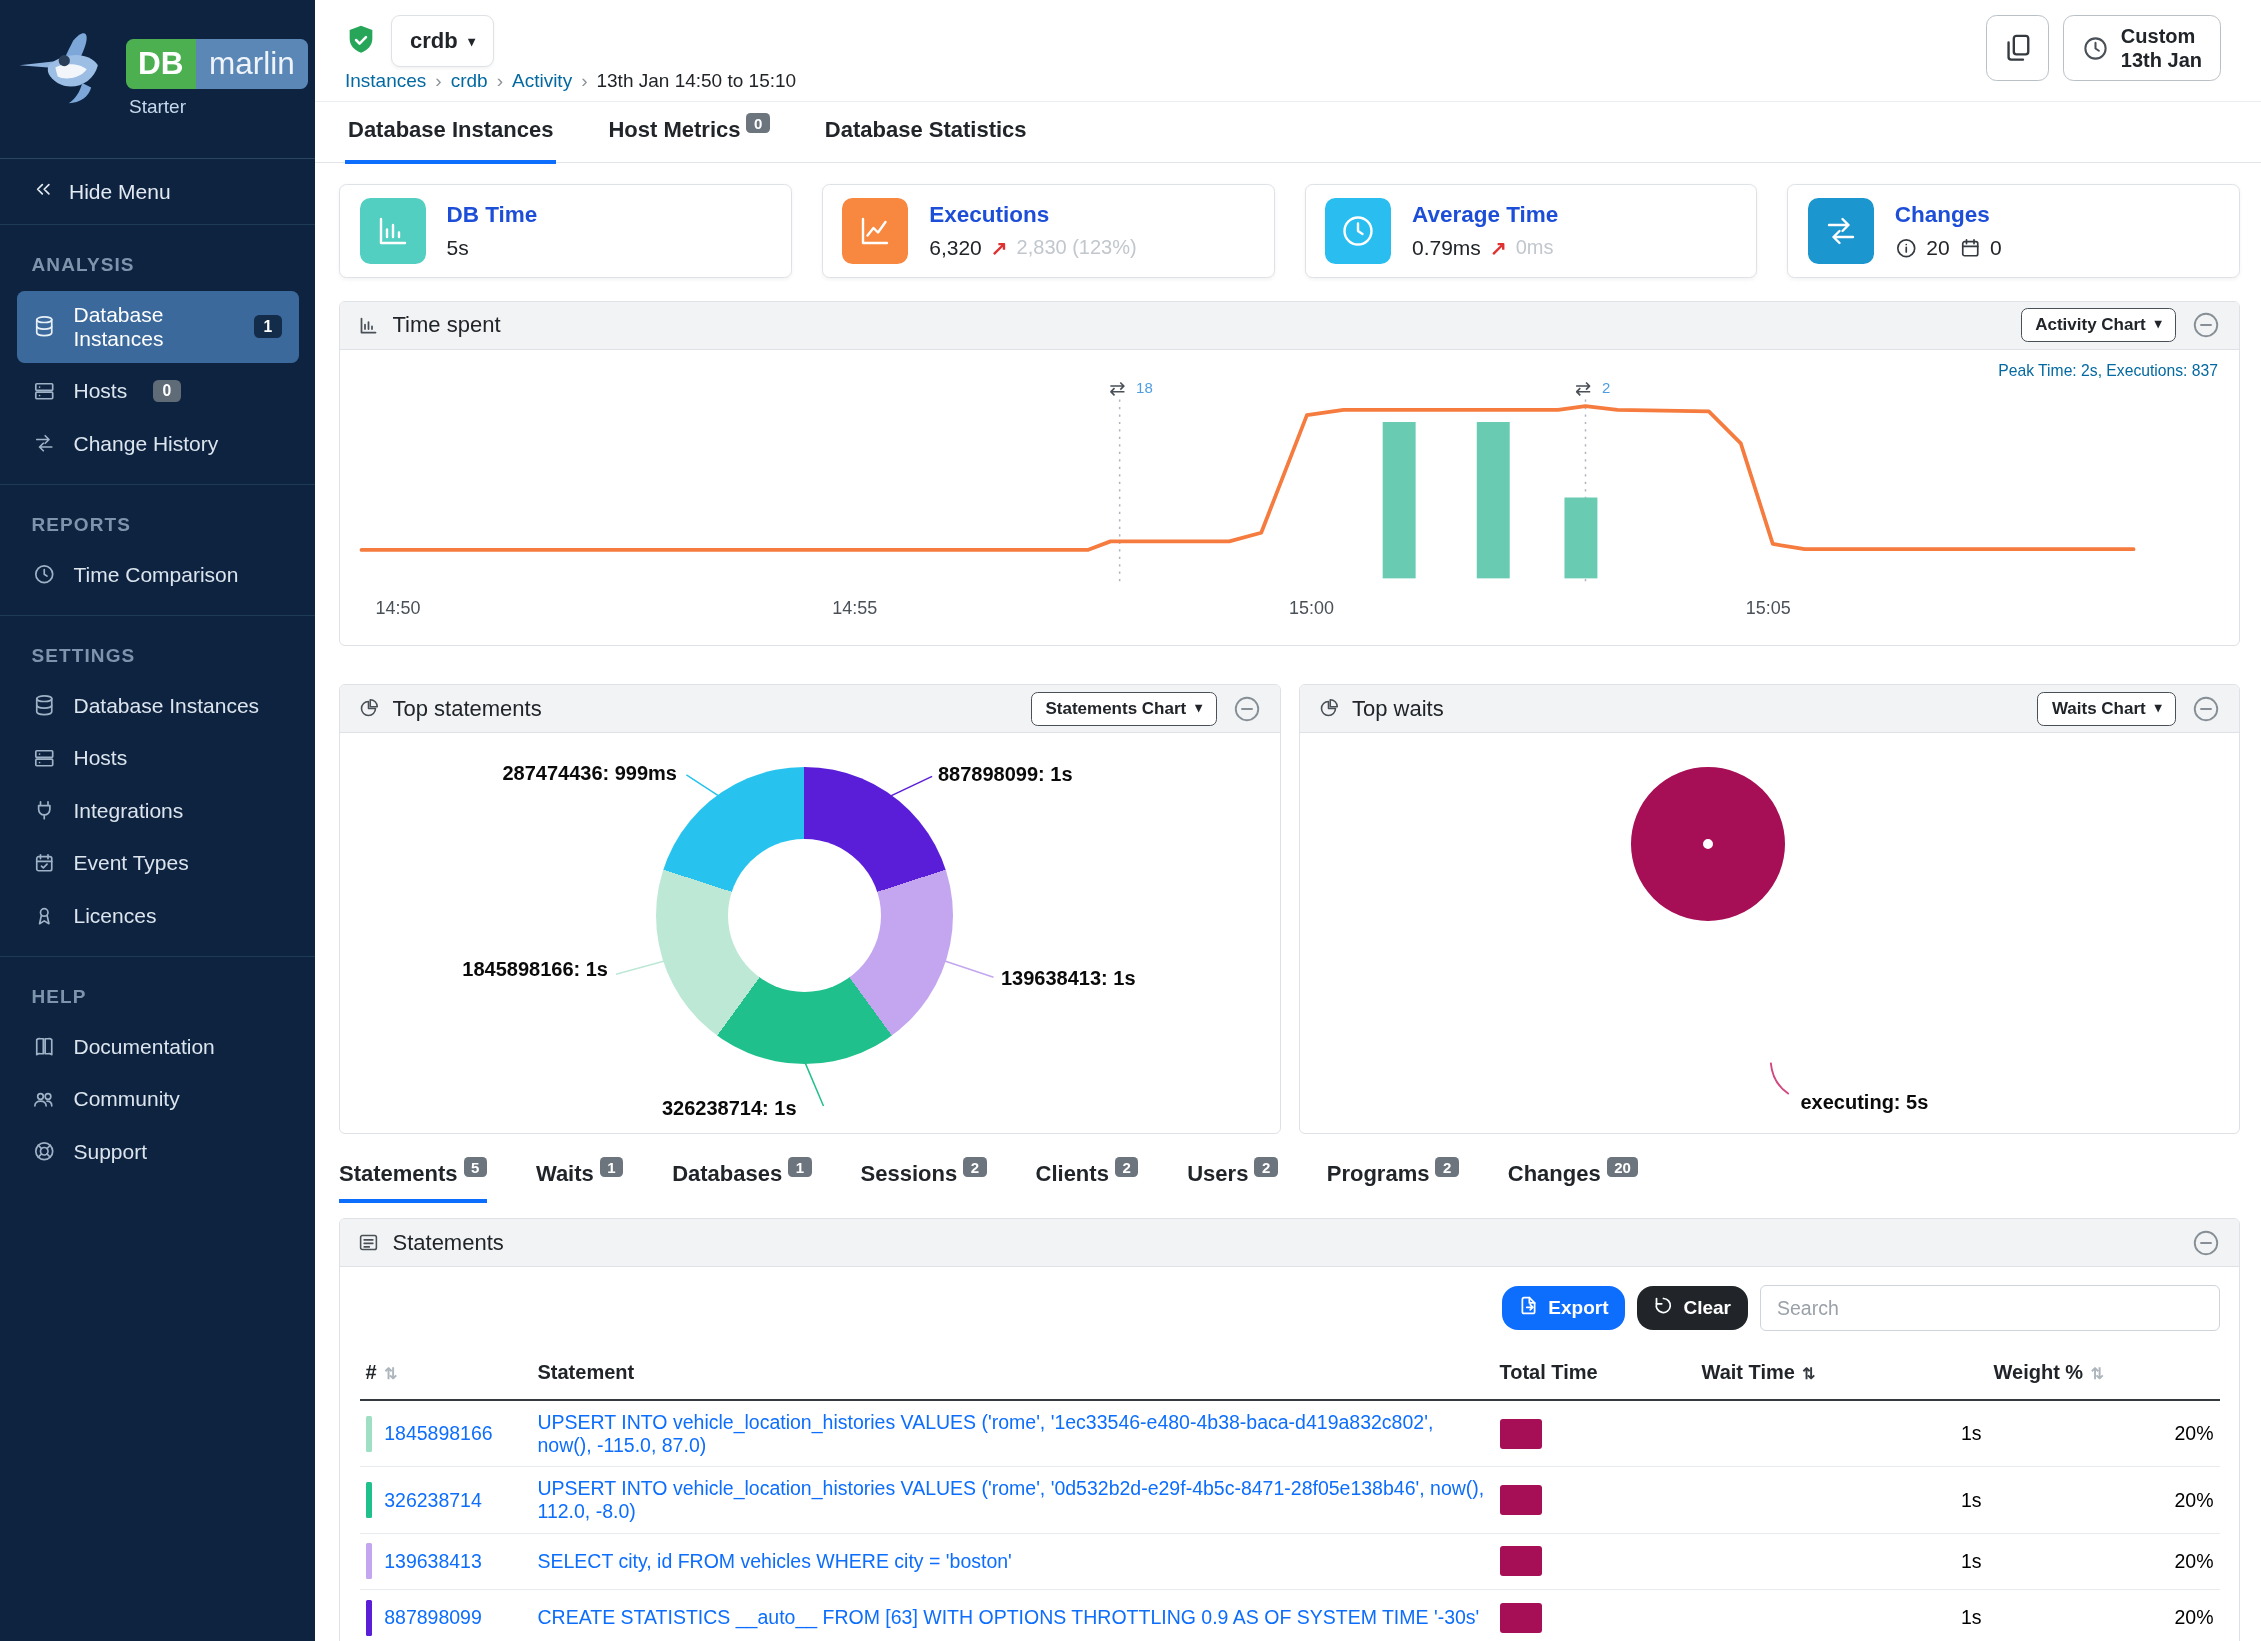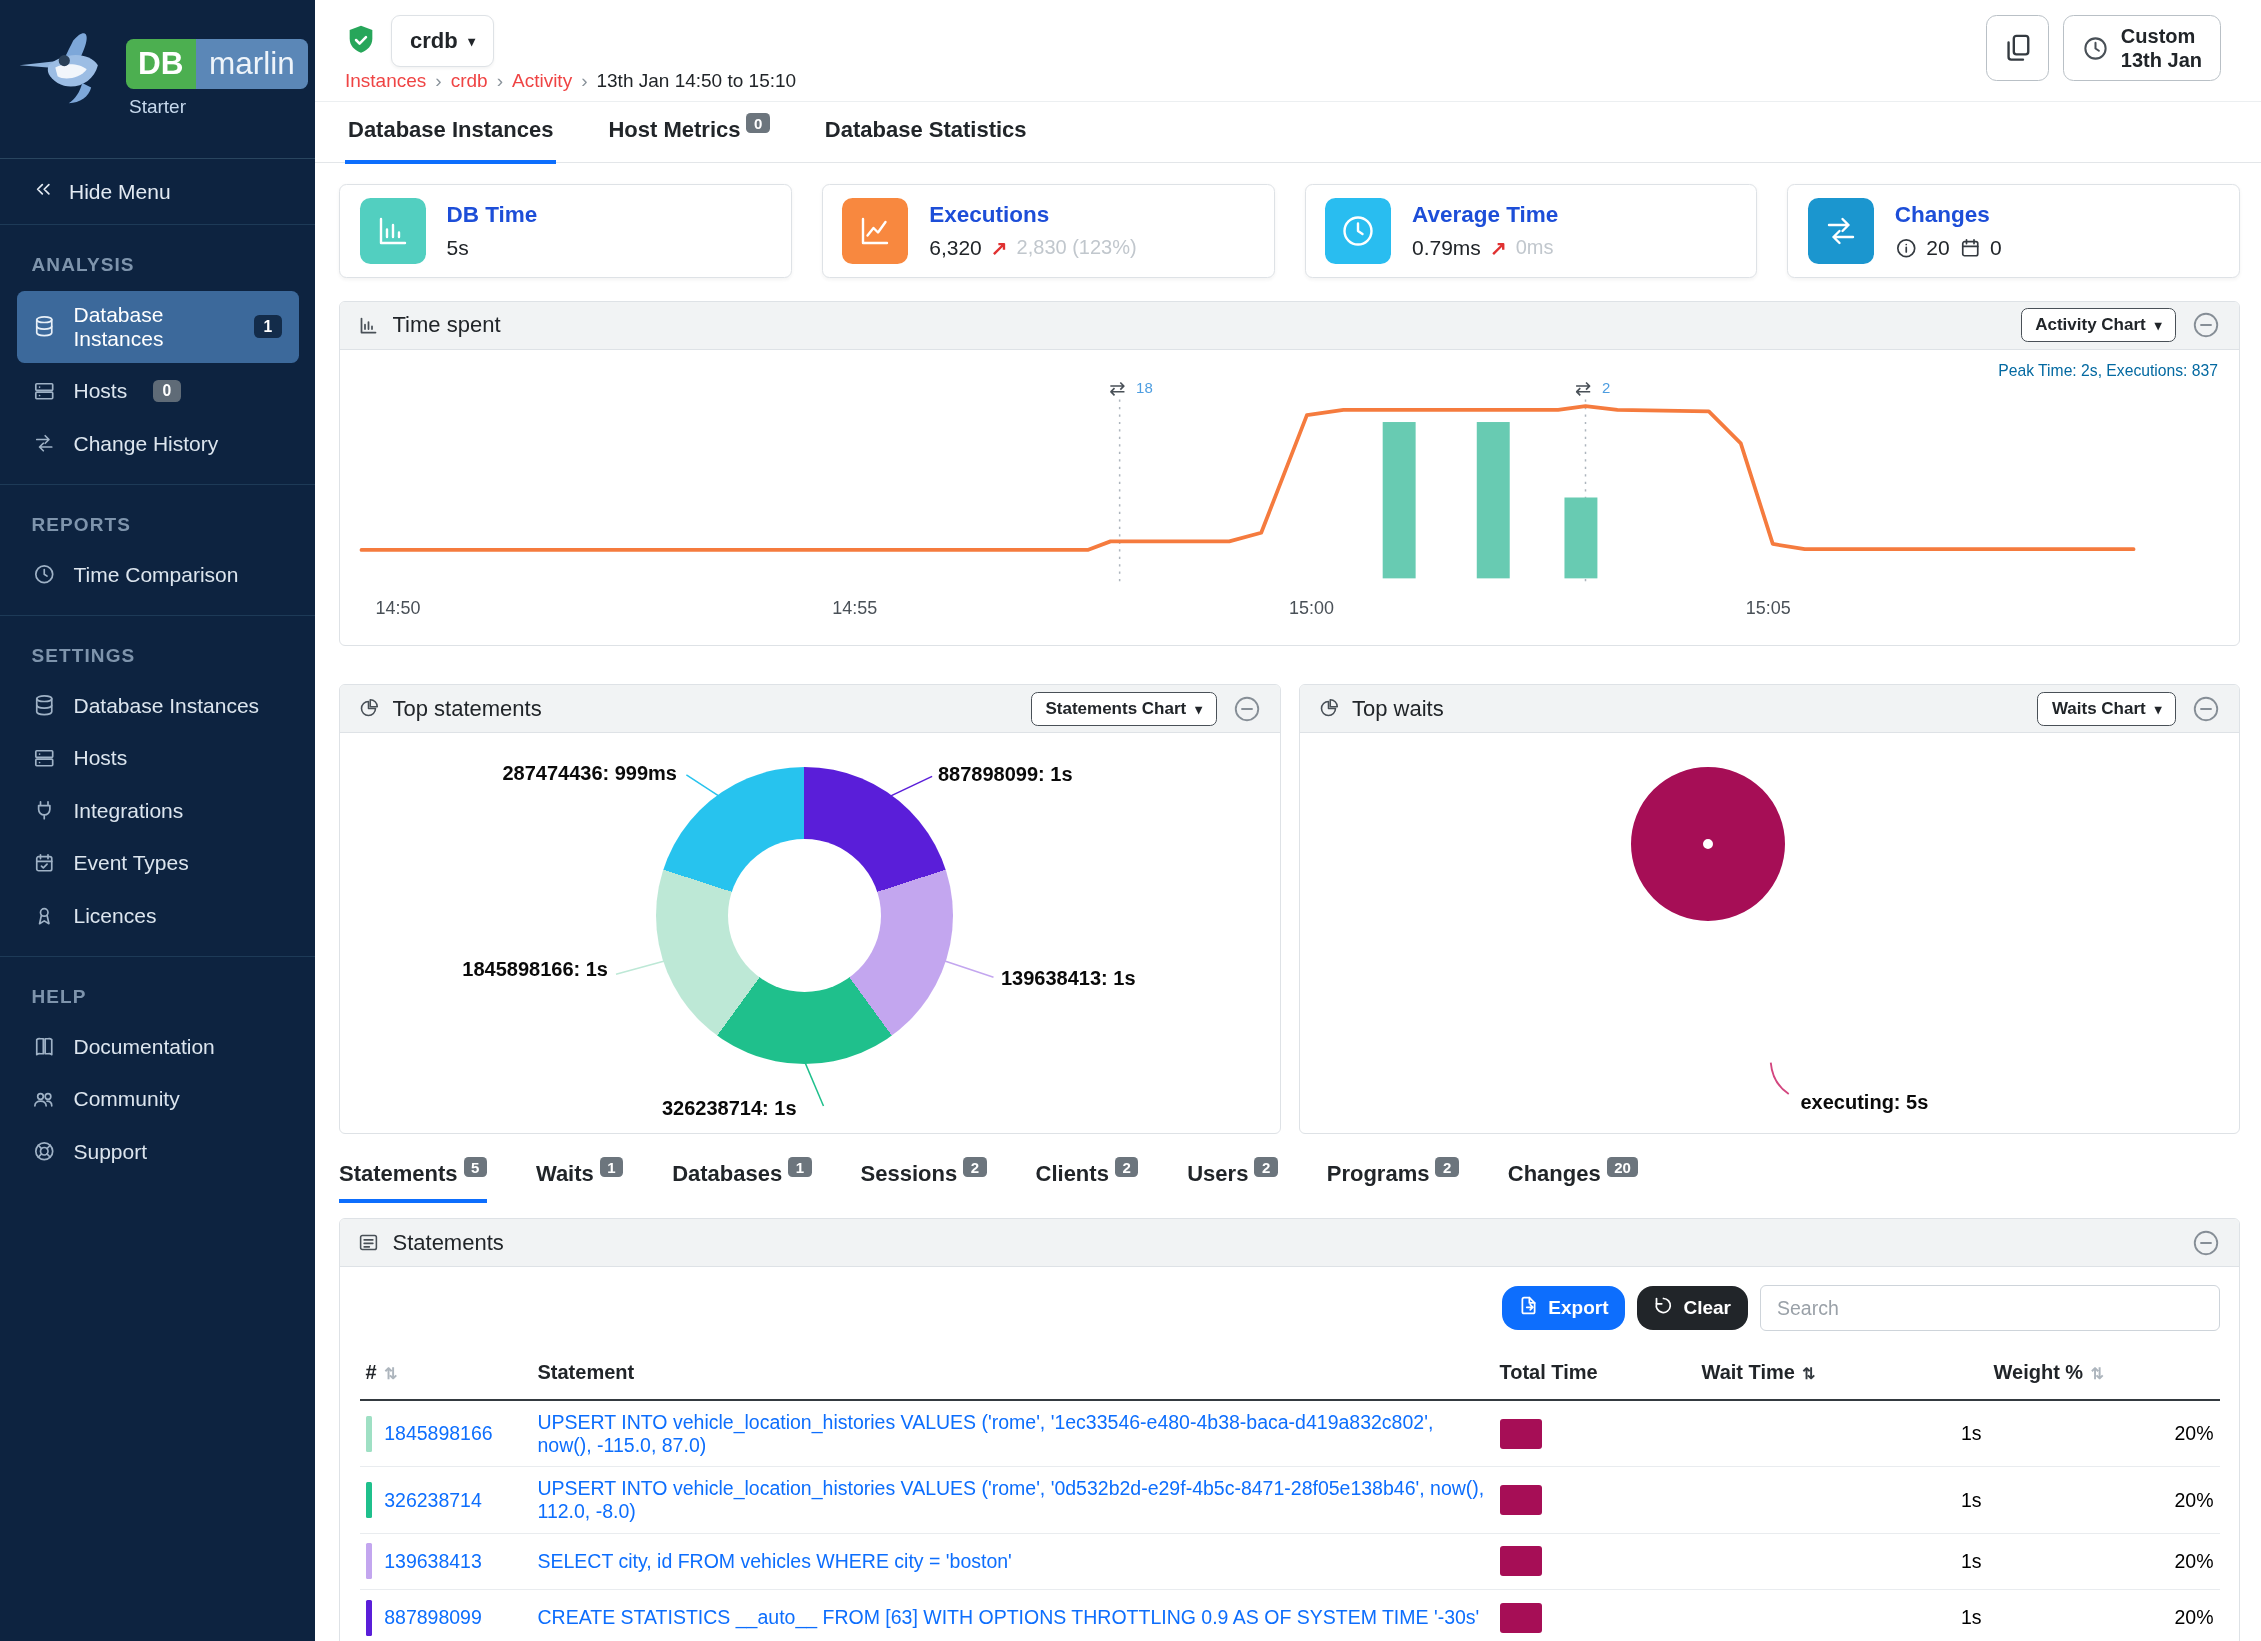--- a/index.html
+++ b/index.html
@@ -21,21 +21,21 @@
   .nav-item.active{background:#3c699b;color:#fff}
   .nav-item.active .nico{color:#e8f0f8}
   .sbadge{margin-left:7.5px;font-size:15.7px;font-weight:700;padding:2.2px 9.7px;border-radius:5.2px;background:#5f6b77;color:#fff}
   .sbadge.dark{background:#132c4a}
   
   .main{position:absolute;left:315px;top:0;width:1946px;height:1234px;background:#fff}
   .topbar{position:relative;height:102px;border-bottom:0.7px solid #eceff1;padding:15px 40px 0 28.5px;display:flex;align-items:flex-start}
   .instance-chip{display:flex;align-items:center;gap:13.5px}
   .chip-btn{display:flex;align-items:center;gap:10.5px;border:0.7px solid #dee2e6;border-radius:9px;padding:12px 18px;font-size:22px;font-weight:700;color:#212529;background:#fff;box-shadow:0 1.5px 3px rgba(33,37,41,.05);cursor:pointer}
   .crumbs{position:absolute;left:30px;bottom:9px;font-size:19px;color:#6c757d}
-  .crumbs a{color:#ef4444}
+  .crumbs a{color:#0369a1}
   .crumbs .sep{padding:0 9px;color:#8a939b}
   .crumbs .current{color:#212529}
   .top-actions{margin-left:auto;display:flex;gap:13.5px}
   .icon-btn{width:63px;height:66px;border:1.5px solid #b9c0c6;border-radius:10.5px;display:flex;align-items:center;justify-content:center;background:#fff;color:#343a40;cursor:pointer}
   .time-btn{border:1.5px solid #b9c0c6;border-radius:10.5px;background:#fff;display:flex;align-items:center;gap:12px;padding:7.5px 18px;cursor:pointer}
   .time-btn .lines{font-size:20px;font-weight:700;color:#212529;line-height:1.2;text-align:left}
   .time-btn .tico{color:#495057;display:flex}
   .tabsbar{display:flex;gap:49px;padding-left:30px;border-bottom:1.5px solid #e3e6e9}
   .tab{font-size:22px;font-weight:600;color:#212529;padding:15px 3px 16.5px;cursor:pointer;position:relative}
   .tab.active{border-bottom:4.5px solid #0d6efd;margin-bottom:-1.5px}
@@ -49,21 +49,21 @@
   .card-value{font-size:21px;color:#212529;display:flex;align-items:center;gap:9px}
   .delta-arrow{color:#e03131;font-size:20px;font-weight:700}
   .delta{color:#c1c7cd;font-size:20px}
   .chg-ico{color:#343a40;display:flex}
   
   .panel{border:0.7px solid #dee2e6;border-radius:6px;margin-top:22.5px;background:#fff;overflow:hidden}
   .panel-head{background:#f1f3f4;border-bottom:0.7px solid #dee2e6;height:48px;display:flex;align-items:center;gap:13.5px;padding:0 18px}
   .panel-title{font-size:22px;color:#212529}
   .ptico{color:#495057;display:flex}
   .panel-actions{margin-left:auto;display:flex;align-items:center;gap:15px}
-  .chart-btn{background:#fff;border:1.5px solid #495057;border-radius:6.7px;font-size:17px;font-weight:700;color:#212529;padding:6px 13.5px;display:flex;align-items:center;gap:9px;cursor:pointer}
+  .chart-btn{background:#fff;border:1.5px solid #495057;border-radius:6.7px;font-size:17px;font-weight:700;color:#212529;padding:6px 13.5px;display:flex;align-items:flex-start;gap:9px;cursor:pointer}
   .caret{font-size:13.5px;color:#212529}
   .collapse{color:#868e96;display:flex;cursor:pointer}
   .timechart-body{position:relative;height:295px}
   .peak-note{position:absolute;top:12px;right:21px;font-size:15.7px;color:#0369a1}
   .duo{display:flex;gap:18px;margin-top:22.5px}
   .duo .panel{flex:1;margin-top:16px}
   .donut-body{position:relative;height:400px}
   .donut{position:absolute;border-radius:50%}
   .donut-hole{position:absolute;background:#fff;border-radius:50%}
   .donut-label{position:absolute;font-size:20px;font-weight:700;color:#0a0a0a;white-space:nowrap}

